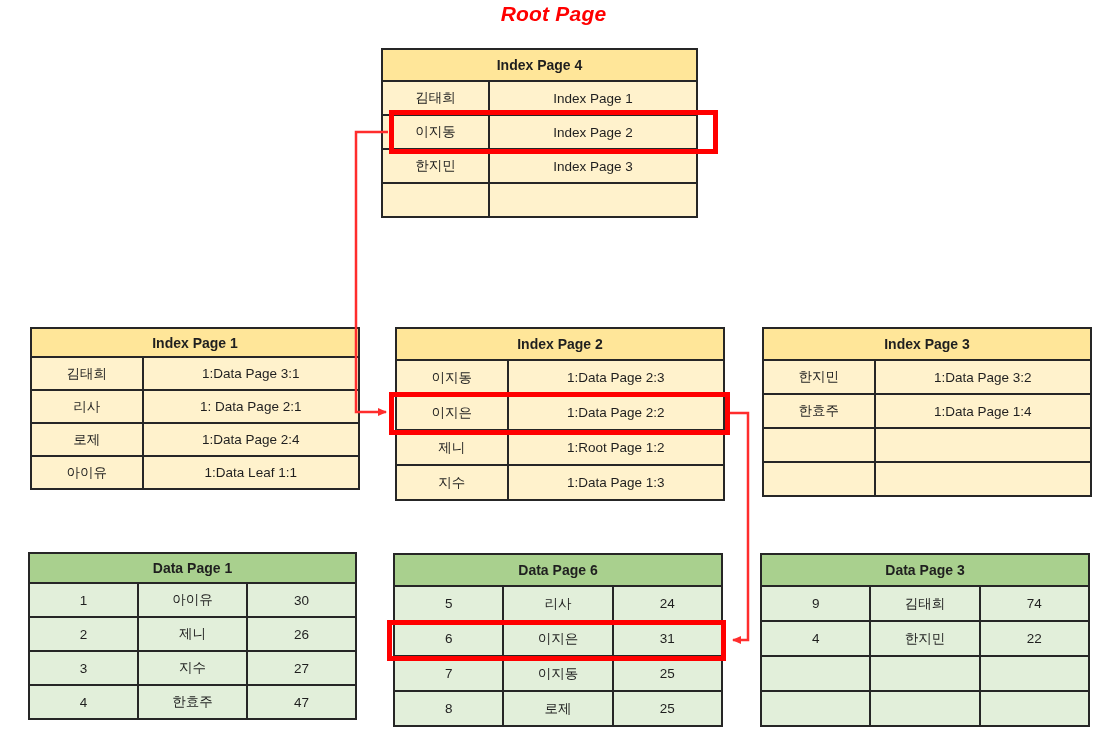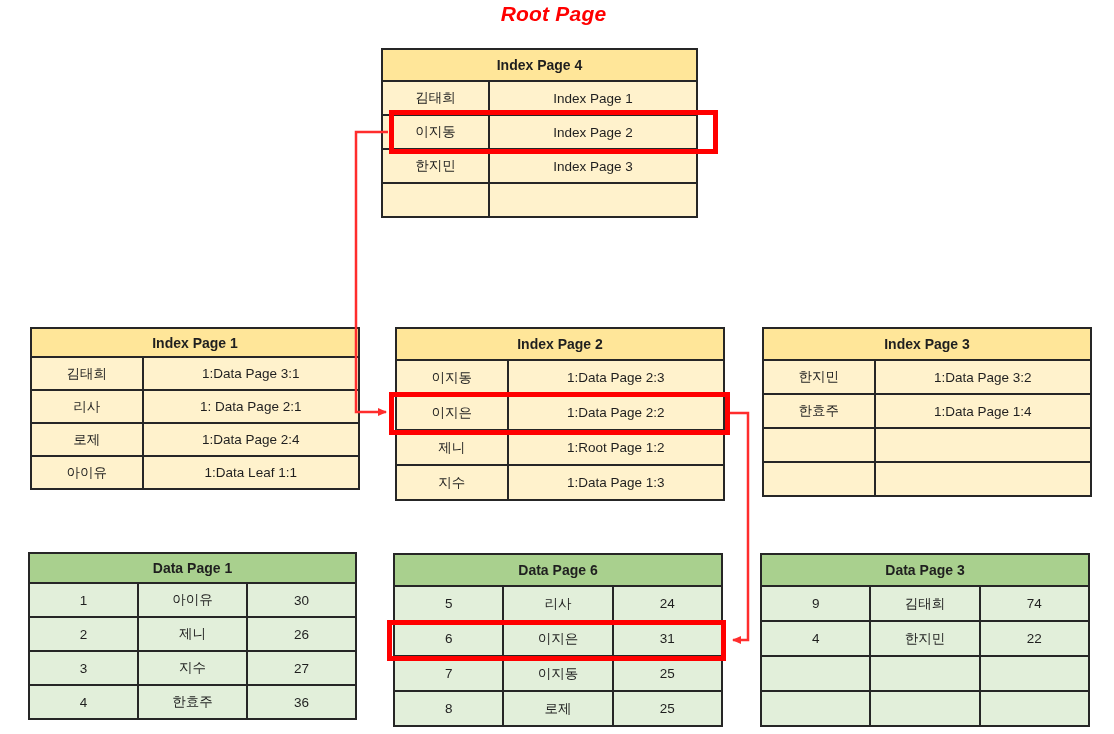--- a/index.html
+++ b/index.html
@@ -208,21 +208,21 @@
             <td>26</td>
           </tr>
           <tr>
             <td>3</td>
             <td>지수</td>
             <td>27</td>
           </tr>
           <tr>
             <td>4</td>
             <td>한효주</td>
-            <td>36</td>
+            <td>47</td>
           </tr>
         </tbody>
       </table>
     </div>
   <div class="tblwrap data" id="t-data2">
       <table>
         <thead>
           <tr>
             <th colspan="3">Data Page 6</th>
           </tr>

